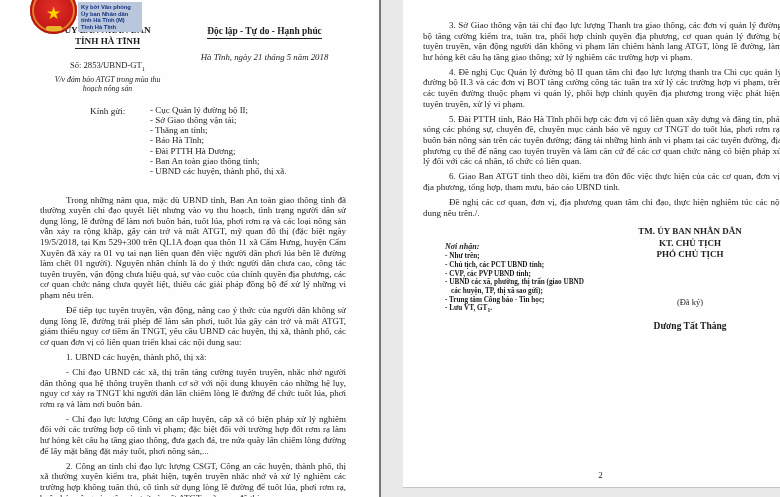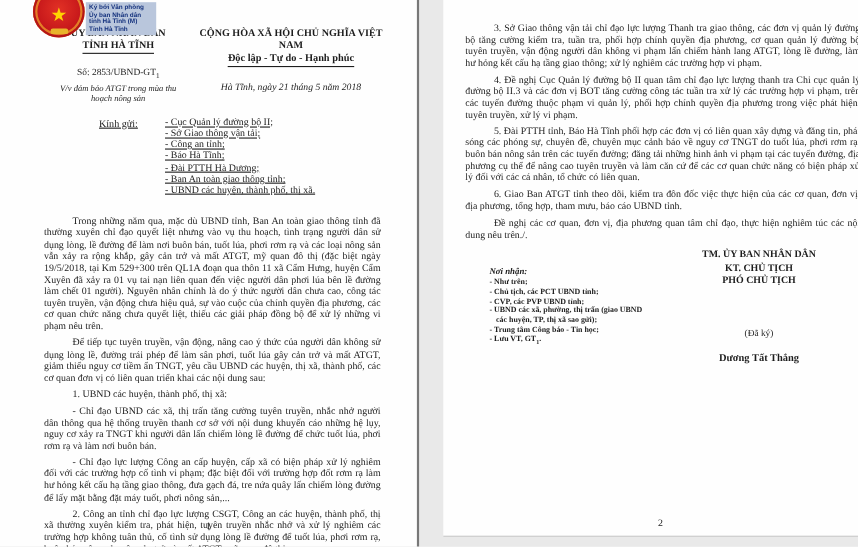--- a/index.html
+++ b/index.html
@@ -42,21 +42,21 @@
   .org1, .motto1 { font-weight:bold; font-size:9.2px; line-height:11px; }
   .org2 { font-weight:bold; font-size:9.2px; line-height:11px; }
   .motto2 { font-weight:bold; font-size:9.4px; line-height:12px; }
   .ul { display:inline-block; border-bottom:1px solid #1d1d1d; padding-bottom:1px; }
   .doc-no { font-size:8.6px; margin-top:11px; }
   .doc-no sub { font-size:6.5px; }
   .subject { font-style:italic; font-size:7.8px; line-height:9.4px; margin:3px 8px 0; }
   .dateline { font-style:italic; font-size:8.8px; margin-top:13px; }
 
   
-  .kinhgui { display:flex; margin-top:12px; margin-left:50px;text-decoration:underline; }
+  .kinhgui { display:flex; margin-top:12px; margin-left:50px; }
   .kg-label { font-size:9.2px; flex:0 0 52px; }
   .kg-list { margin-left:8px; font-size:9px; line-height:9.8px; }
   .kg-list div { margin-bottom:0.5px; }
 
   
   .body1 { margin-top:17px; }
   .para { margin:0 0 4.5px; text-align:justify; text-indent:26px; font-size:9px; line-height:10.6px; }
 
   
   .foot { display:flex; margin-top:8px; margin-left:22px; align-items:flex-start; }
@@ -90,32 +90,31 @@
 
   <div class="page page-1">
     <div class="hdr">
       <div class="hdr-left">
         <div class="org1">ỦY BAN NHÂN DÂN</div>
         <div class="org2"><span class="ul">TỈNH HÀ TĨNH</span></div>
         <div class="doc-no"><span>Số: 2853/UBND-GT</span><sub>1</sub></div>
         <div class="subject">V/v đảm bảo ATGT trong mùa thu hoạch nông sản</div>
       </div>
       <div class="hdr-right">
-        <div class="motto1">CỘNG HÒA XÃ HỘI CHỦ NGHĨA VIỆT NAM</div>
         <div class="motto2"><span class="ul">Độc lập - Tự do - Hạnh phúc</span></div>
         <div class="dateline">Hà Tĩnh, ngày 21 tháng 5 năm 2018</div>
       </div>
     </div>
 
     <div class="kinhgui">
       <div class="kg-label">Kính gửi:</div>
       <div class="kg-list">
         <div>- Cục Quản lý đường bộ II;</div>
         <div>- Sở Giao thông vận tải;</div>
-        <div>- Công an tỉnh;</div>
+        <div>- Thắng an tỉnh;</div>
         <div>- Báo Hà Tĩnh;</div>
         <div>- Đài PTTH Hà Dương;</div>
         <div>- Ban An toàn giao thông tỉnh;</div>
         <div>- UBND các huyện, thành phố, thị xã.</div>
       </div>
     </div>
 
     <div class="body1">
       <p class="para">Trong những năm qua, mặc dù UBND tỉnh, Ban An toàn giao thông tỉnh đã thường xuyên chỉ đạo quyết liệt nhưng vào vụ thu hoạch, tình trạng người dân sử dụng lòng, lề đường để làm nơi buôn bán, tuốt lúa, phơi rơm rạ và các loại nông sản vẫn xảy ra rộng khắp, gây cản trở và mất ATGT, mỹ quan đô thị (đặc biệt ngày 19/5/2018, tại Km 529+300 trên QL1A đoạn qua thôn 11 xã Cẩm Hưng, huyện Cẩm Xuyên đã xảy ra 01 vụ tai nạn liên quan đến việc người dân phơi lúa bên lề đường làm chết 01 người). Nguyên nhân chính là do ý thức người dân chưa cao, công tác tuyên truyền, vận động chưa hiệu quả, sự vào cuộc của chính quyền địa phương, các cơ quan chức năng chưa quyết liệt, thiếu các giải pháp đồng bộ để xử lý những vi phạm nêu trên.</p>
       <p class="para">Để tiếp tục tuyên truyền, vận động, nâng cao ý thức của người dân không sử dụng lòng lề, đường trái phép để làm sân phơi, tuốt lúa gây cản trở và mất ATGT, giảm thiểu nguy cơ tiềm ẩn TNGT, yêu cầu UBND các huyện, thị xã, thành phố, các cơ quan đơn vị có liên quan triển khai các nội dung sau:</p>

